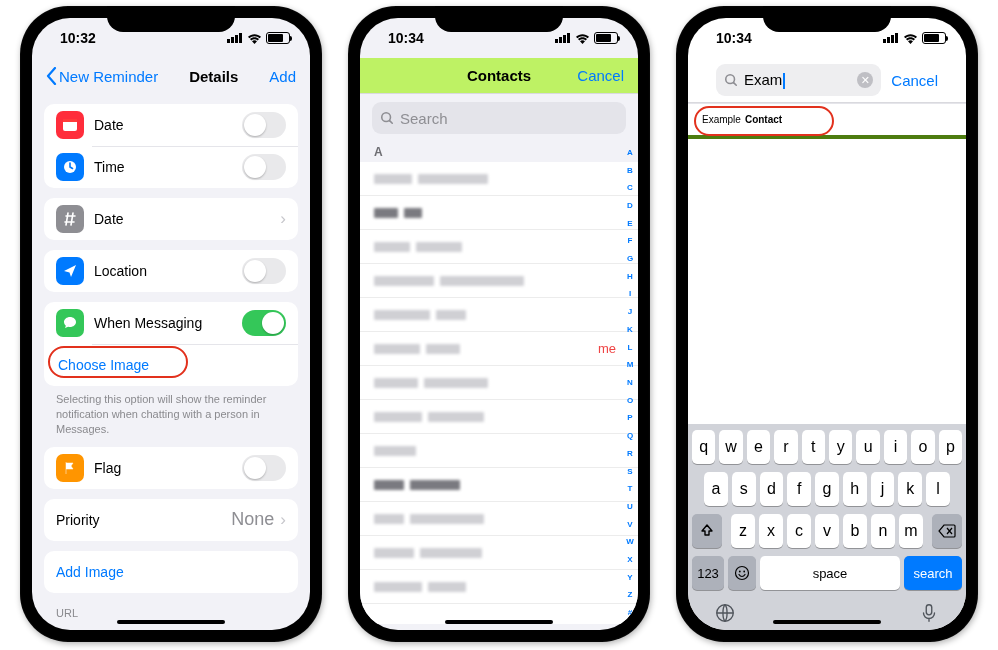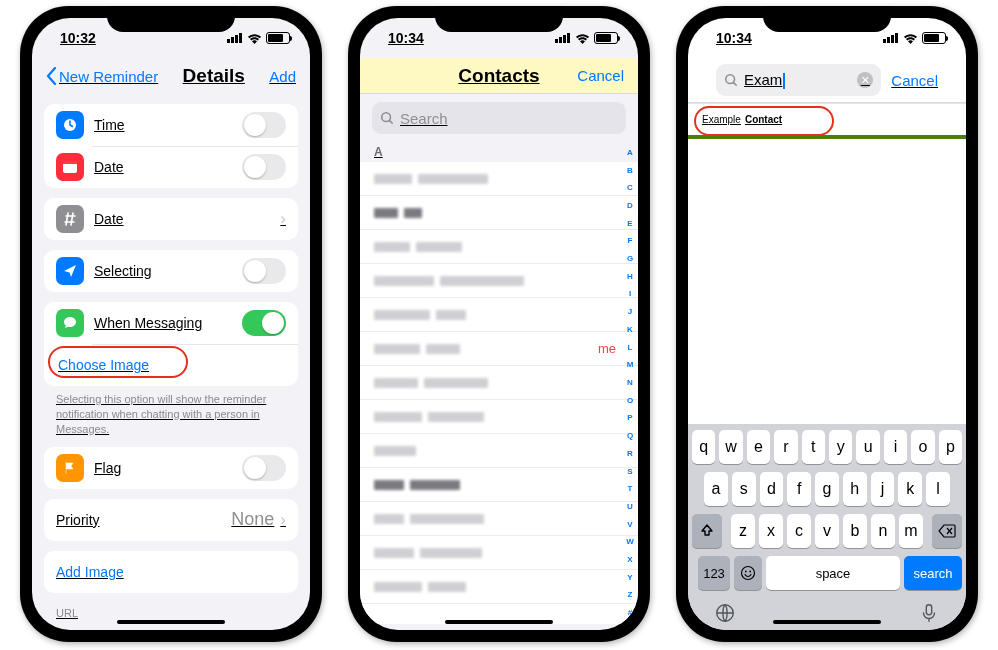--- a/index.html
+++ b/index.html
@@ -1,38 +1,38 @@
 <!DOCTYPE html>
 <html><head>
 <meta charset="utf-8">
 <style>
   * { box-sizing: border-box; margin: 0; padding: 0; font-family: -apple-system, "Helvetica Neue", Helvetica, Arial, sans-serif; }
   body { background:#fff; width:998px; height:650px; display:flex; justify-content:space-between; padding:6px 20px; gap:26px;}
   .phone { width:302px; height:636px; background:#000; border-radius:48px; padding:12px; position:relative; box-shadow: 1px 2px 6px rgba(0,0,0,.3), inset 0 0 2px rgba(255,255,255,.1);} 
   .phone::after{content:"";position:absolute;left:50%;transform:translateX(-50%);bottom:6px;width:4px;height:4px;}
-  .screen { background:#f2f2f7; width:100%; height:100%; border-radius:38px; overflow:hidden; position:relative;text-decoration:underline;}
+  .screen { background:#f2f2f7; width:100%; height:100%; border-radius:38px; overflow:hidden; position:relative;}
   .screen.white{background:#fff;}
   .notch{position:absolute;top:0;left:50%;transform:translateX(-50%);width:128px;height:26px;background:#000;border-radius:0 0 16px 16px;z-index:50;}
   .statusbar{height:40px;display:flex;align-items:center;justify-content:space-between;padding:0 20px 0 28px;font-size:14px;font-weight:600;}
   .status-right{display:flex;align-items:center;gap:4px;}
   .signal,.wifi,.batt{display:inline-block;}
   .signal{width:16px;height:10px;background:
     linear-gradient(#000,#000) 0 6px/3px 4px no-repeat,
     linear-gradient(#000,#000) 4px 4px/3px 6px no-repeat,
     linear-gradient(#000,#000) 8px 2px/3px 8px no-repeat,
     linear-gradient(#000,#000) 12px 0/3px 10px no-repeat;}
   .batt{width:24px;height:12px;border:1px solid #000;border-radius:3px;position:relative;}
   .batt::before{content:"";position:absolute;right:-3px;top:3px;width:2px;height:5px;background:#000;border-radius:0 2px 2px 0;}
   .batt::after{content:"";position:absolute;left:1px;top:1px;bottom:1px;width:70%;background:#000;border-radius:1px;}
 
   
   .nav1{height:36px;display:flex;align-items:center;justify-content:space-between;padding:0 14px;font-size:15px;}
   .nav-left{display:flex;align-items:center;color:#007aff;gap:2px;}
   .nav-left svg{width:11px;height:18px;}
-  .nav-title{font-weight:600;font-size:19px;}
+  .nav-title{font-weight:600;font-size:15px;}
   .nav-add{color:#007aff;}
   .sectionGap{height:10px;}
   .cellgroup{background:#fff;border-radius:10px;margin:0 12px;overflow:hidden;}
   .cell{display:flex;align-items:center;height:42px;padding:0 12px;font-size:14px;position:relative;}
   .cell + .cell::before{content:"";position:absolute;left:48px;right:0;top:0;height:1px;background:#e5e5ea;}
   .ic{width:28px;height:28px;border-radius:7px;display:flex;align-items:center;justify-content:center;margin-right:10px;color:#fff;flex:none;}
   .ic svg{width:16px;height:16px;}
   .ic.red{background:#ff2d3b;}
   .ic.blue{background:#007aff;}
   .ic.gray{background:#8e8e93;}
@@ -44,21 +44,21 @@
   .toggle.on{background:#34c759;}
   .toggle.on::after{left:auto;right:2px;}
   .chev{color:#c7c7cc;font-size:17px;margin-left:6px;}
   .linkcell{color:#007aff;}
   .footnote{font-size:11px;color:#8a8a8e;padding:6px 24px 0;line-height:1.35;}
   .pillHL{position:absolute;border:2.5px solid #e2311d;border-radius:16px;pointer-events:none;}
   .valright{color:#8e8e93;font-size:18px;}
   .home-ind{position:absolute;bottom:6px;left:50%;transform:translateX(-50%);width:108px;height:4px;background:#000;border-radius:3px;}
 
   
-  .nav2{height:36px;display:flex;align-items:center;justify-content:center;position:relative;border-bottom:1px solid #d9d9de;background:#fef9c3;}
+  .nav2{height:36px;display:flex;align-items:center;justify-content:center;position:relative;border-bottom:1px solid #d9d9de;background:#bef264;}
   .nav2 .cancel{position:absolute;right:14px;color:#007aff;font-size:15px;}
   .searchbar{margin:8px 12px;height:32px;background:#e4e4ea;border-radius:9px;display:flex;align-items:center;padding:0 8px;color:#8e8e93;font-size:15px;gap:6px;}
   .searchbar.inscreen3{margin:0;flex:1;background:#eeeef0;}
   .listArea{position:relative;height:calc(100% - 130px);overflow:hidden;background:#fff;}
   .sectHdr{font-size:12px;font-weight:600;color:#6d6d72;background:#f2f2f7;padding:3px 14px;}
   .row{height:34px;display:flex;align-items:center;padding:0 14px;border-bottom:1px solid #ececec;gap:6px;position:relative;}
   .blur{background:#d0d0d4;height:10px;border-radius:1px;filter:blur(1.4px);}
   .indexbar{position:absolute;right:2px;top:2px;bottom:2px;width:12px;display:flex;flex-direction:column;justify-content:space-around;align-items:center;font-size:8px;line-height:1;color:#007aff;font-weight:600;}
   .meTag{position:absolute;right:22px;color:#ef4444;font-size:13px;}
 
@@ -103,40 +103,40 @@
           </svg>
         <span>New Reminder</span>
       </div>
       <span class="nav-title">Details</span>
       <span class="nav-add">Add</span>
     </div>
 
     <div class="sectionGap"></div>
     <div class="cellgroup">
       <div class="cell">
-        <span class="ic blue">
-            <svg viewBox="0 0 16 16">
-              <circle cx="8" cy="8" r="6" fill="#fff"></circle>
-              <path d="M8 4v4l2.5 1.5" stroke="#007aff" stroke-width="1.6" fill="none" stroke-linecap="round"></path>
-            </svg>
-          </span>
-        <span class="lbl">Time</span>
-        <span class="toggle"></span>
-      </div>
-      <div class="cell">
         <span class="ic red">
             <svg viewBox="0 0 16 16">
               <rect x="1" y="2" width="14" height="12" rx="2" fill="#fff"></rect>
               <rect x="1" y="2" width="14" height="3" fill="#ff3b3b"></rect>
               <rect x="1" y="2" width="14" height="12" rx="2" fill="none" stroke="#fff" stroke-width="0"></rect>
             </svg>
           </span>
         <span class="lbl">Date</span>
         <span class="toggle"></span>
       </div>
+      <div class="cell">
+        <span class="ic blue">
+            <svg viewBox="0 0 16 16">
+              <circle cx="8" cy="8" r="6" fill="#fff"></circle>
+              <path d="M8 4v4l2.5 1.5" stroke="#007aff" stroke-width="1.6" fill="none" stroke-linecap="round"></path>
+            </svg>
+          </span>
+        <span class="lbl">Time</span>
+        <span class="toggle"></span>
+      </div>
     </div>
 
     <div class="sectionGap"></div>
     <div class="cellgroup">
       <div class="cell">
         <span class="ic gray">
             <svg viewBox="0 0 16 16">
               <path d="M4 5h9M3 11h9M6 2l-2 12M11 2l-2 12" stroke="#fff" stroke-width="1.6" stroke-linecap="round"></path>
             </svg>
           </span>
@@ -146,21 +146,21 @@
     </div>
 
     <div class="sectionGap"></div>
     <div class="cellgroup">
       <div class="cell">
         <span class="ic blue">
             <svg viewBox="0 0 16 16">
               <path d="M2 8l12-6-5 12-1.5-4.5z" fill="#fff"></path>
             </svg>
           </span>
-        <span class="lbl">Selecting</span>
+        <span class="lbl">Location</span>
         <span class="toggle"></span>
       </div>
     </div>
 
     <div class="sectionGap"></div>
     <div class="cellgroup" style="position:relative;">
       <div class="cell">
         <span class="ic green">
             <svg viewBox="0 0 16 16">
               <path d="M8 2c3.3 0 6 2.2 6 5s-2.7 5-6 5c-.6 0-1.2-.1-1.8-.2L3 13l.9-2.3C2.7 9.8 2 8.5 2 7c0-2.8 2.7-5 6-5z" fill="#fff"></path>
@@ -395,21 +395,21 @@
             <div class="key">m</div>
           </div>
         <div class="key fn keyw" style="flex:none;width:30px;">
           <svg width="18" height="14" viewBox="0 0 18 14">
               <path d="M6 1h10a1 1 0 011 1v10a1 1 0 01-1 1H6L1 7z" fill="none" stroke="#000" stroke-width="1.2"></path>
               <path d="M9 4l5 6M14 4l-5 6" stroke="#000" stroke-width="1.2"></path>
             </svg>
         </div>
       </div>
       <div class="kbrow">
-        <div class="key fn keyw" style="flex:none;width:32px;margin-left:6px;">123</div>
+        <div class="key fn keyw" style="flex:none;width:32px;">123</div>
         <div class="key fn keyw" style="flex:none;width:28px;">
           <svg width="16" height="16" viewBox="0 0 16 16">
               <circle cx="8" cy="8" r="6.5" fill="none" stroke="#000" stroke-width="1.2"></circle>
               <circle cx="5.8" cy="6.5" r=".9" fill="#000"></circle>
               <circle cx="10.2" cy="6.5" r=".9" fill="#000"></circle>
               <path d="M5 9.5c.8 1.3 2 2 3 2s2.2-.7 3-2" fill="none" stroke="#000" stroke-width="1.2" stroke-linecap="round"></path>
             </svg>
         </div>
         <div class="key keyw" style="flex:1;max-width:none;">space</div>
         <div class="key blue keyw" style="flex:none;width:58px;">search</div>

